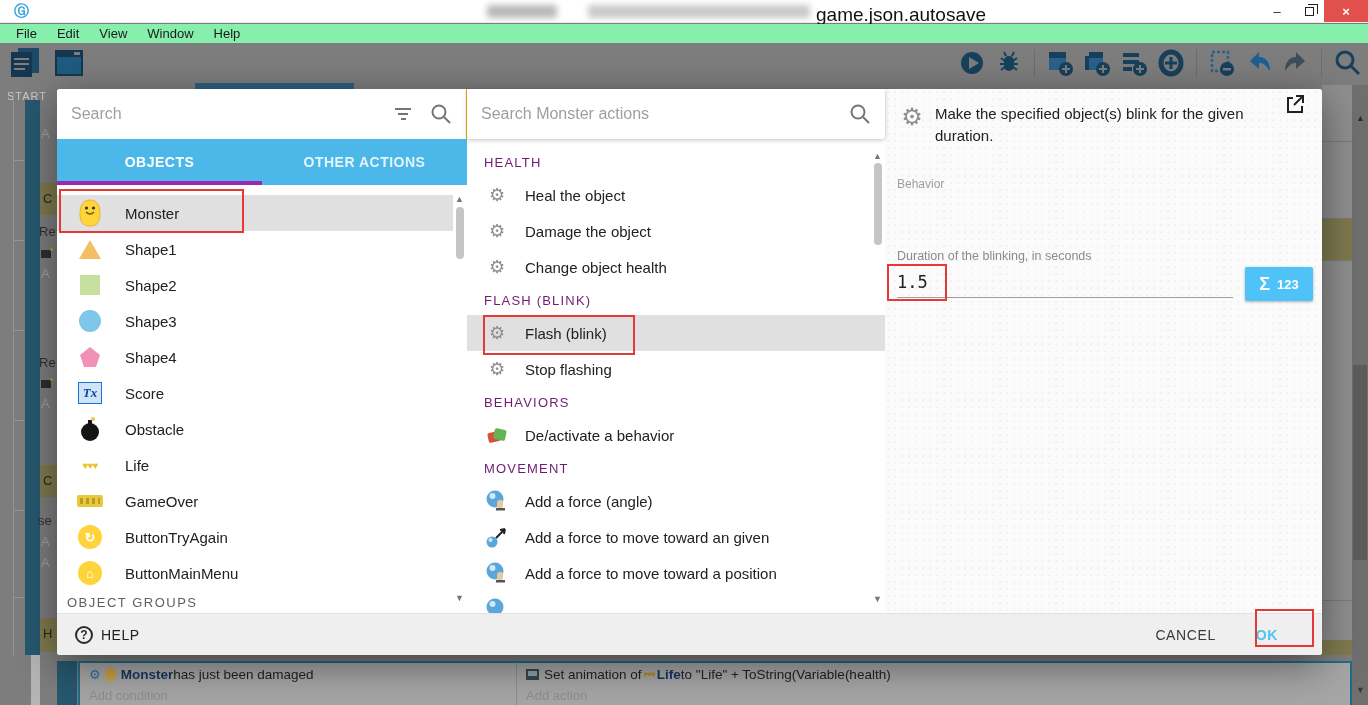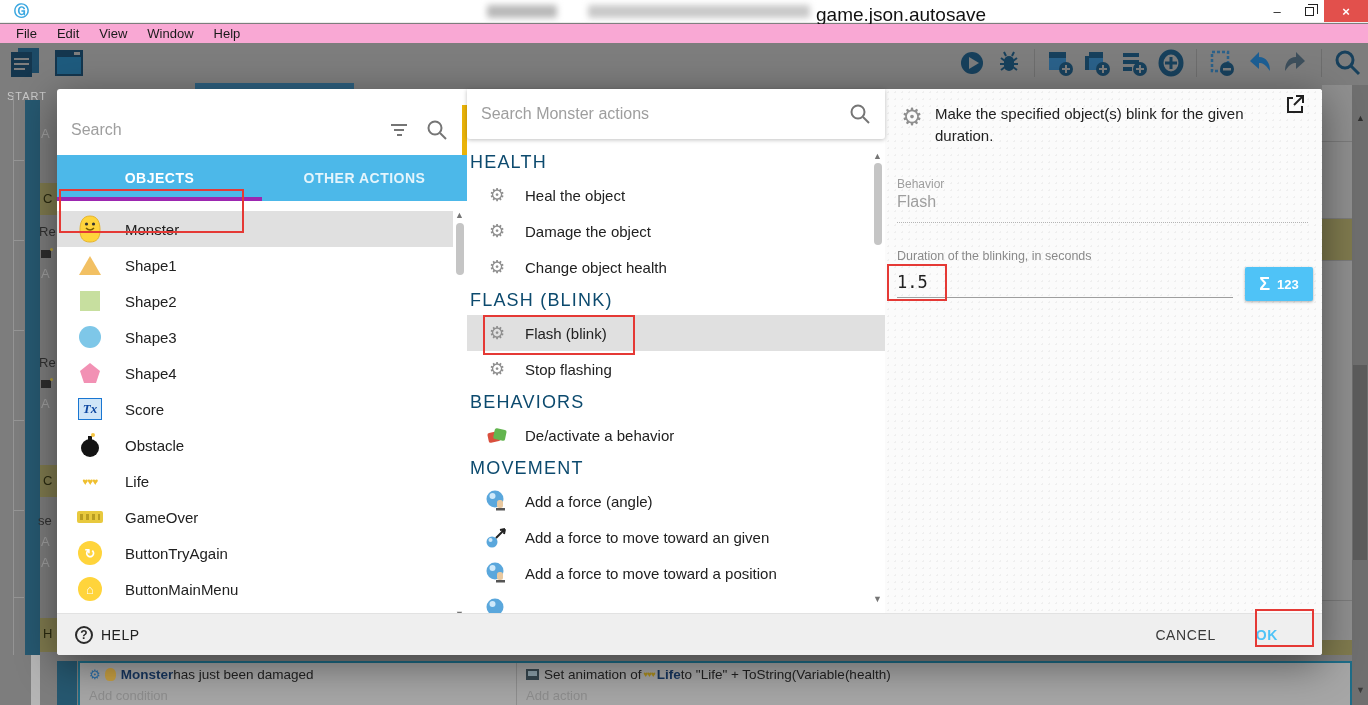--- a/index.html
+++ b/index.html
@@ -19,21 +19,21 @@
   .winbtn { position:absolute; top:0; height:22px; display:flex; align-items:center;
     justify-content:center; cursor:default; }
   .btn-min { right:76px; width:30px; color:#222; font-size:13px; }
   .btn-restore { right:44px; width:30px; }
   .restore-glyph { width:9px; height:9px; border:1px solid #222; position:relative; background:#fff; }
   .restore-glyph::before { content:""; position:absolute; left:2px; top:-4px; width:9px; height:9px;
     border:1px solid #222; border-bottom:none; border-left:none; }
   .btn-close { right:0; width:44px; background:#e2504c; color:#fff; font-size:13px; font-weight:bold; }
 
   
-  .menubar { position:absolute; top:24px; left:0; width:100%; height:19px; background:#f9a8d4;
+  .menubar { position:absolute; top:24px; left:0; width:100%; height:19px; background:#86efac;
     display:flex; align-items:center; padding-left:6px; z-index:30; }
   .menu-item { font-size:13px; color:#1a1a1a; padding:0 10px; }
 
   
   .toolbar { position:absolute; top:43px; left:0; width:100%; height:42px; background:#7d7d7d; z-index:1; }
   .tb-left { position:absolute; left:8px; top:3px; display:flex; gap:10px; }
   .tb-right { position:absolute; right:6px; top:5px; display:flex; gap:7px; align-items:center; }
   .tb-sep { width:1px; height:28px; background:#6d6d6d; margin:0 3px; }
 
   .tab-remnant { position:absolute; left:195px; top:83px; width:159px; height:6px; background:#2d5f7e; z-index:2; }
@@ -78,21 +78,21 @@
   .dialog { position:absolute; left:57px; top:89px; width:1265px; height:566px; background:#fff;
     border-radius:3px; box-shadow:0 10px 40px rgba(0,0,0,.45); z-index:10; }
   .dlg-cols { display:flex; height:524px; }
   .col-left { width:410px; display:flex; flex-direction:column; }
   .col-mid { width:418px; display:flex; flex-direction:column; }
   .col-right { flex:1; position:relative; background:#fbfbfb;
     background-image:radial-gradient(#efefef 1px, transparent 1px); background-size:7px 7px;
     border-radius:0 3px 0 0; }
 
   .search-bar { height:50px; display:flex; align-items:center; padding:0 14px; background:#fff; position:relative; }
-  .col-left .search-bar { border-right:5px solid #eab308; border-radius:3px 0 0 0;margin-top:16px; }
+  .col-left .search-bar { border-right:1px solid #eab308; border-radius:3px 0 0 0; }
   .col-mid .search-bar { box-shadow:0 1px 4px rgba(0,0,0,.25); border-radius:0 0 3px 3px; z-index:3; }
   .search-input { flex:1; border:none; outline:none; font-size:16px; color:#333; background:transparent;
     font-family:"Liberation Sans", sans-serif; }
   .search-input::placeholder { color:#9e9e9e; }
   .filter-icon { width:18px; margin-right:18px; display:flex; flex-direction:column; gap:3px; align-items:center; }
   .filter-icon span { height:2px; background:#757575; display:block; }
   .f1{width:16px;} .f2{width:10px;} .f3{width:5px;}
 
   .tabs { height:46px; background:#4cb8e9; display:flex; position:relative; }
   .tab { flex:1; display:flex; align-items:center; justify-content:center; font-size:14px;
@@ -102,22 +102,22 @@
 
   .obj-list { flex:1; overflow:hidden; position:relative; padding-top:10px; }
   .obj-row { height:36px; display:flex; align-items:center; padding-left:20px; width:396px; cursor:pointer; }
   .obj-row.selected { background:#e0e0e0; }
   .obj-icon { width:26px; height:30px; display:flex; align-items:center; justify-content:center; }
   .obj-label { margin-left:22px; font-size:15px; color:#212121; }
   .group-header { height:22px; display:flex; align-items:center; padding-left:10px; font-size:13px;
     color:#5f5f5f; letter-spacing:1.5px; }
 
   .act-list { flex:1; overflow:hidden; position:relative; padding-top:8px; }
-  .act-header { height:30px; display:flex; align-items:center; padding-left:3px; font-size:18px;
-    color:#0c4a6e; letter-spacing:1.2px; }
+  .act-header { height:30px; display:flex; align-items:center; padding-left:17px; font-size:13px;
+    color:#701a75; letter-spacing:1.2px; }
   .act-row { height:36px; display:flex; align-items:center; padding-left:18px; cursor:pointer; }
   .act-row.selected { background:#e0e0e0; }
   .act-icon { width:24px; height:24px; display:flex; align-items:center; justify-content:center; }
   .act-label { margin-left:16px; font-size:15px; color:#212121; }
   .gear-glyph { font-size:18px; color:#8f8f8f; }
 
   
   .mini-scroll-arrow { position:absolute; font-size:9px; color:#757575; }
   .mini-thumb { position:absolute; width:8px; background:#c5c5c5; border-radius:4px; }
 
@@ -544,21 +544,20 @@
         <div class="desc-row">
           <span class="detail-gear">⚙</span>
           <div class="desc-text">Make the specified object(s) blink for the given duration.</div>
         </div>
         <svg class="ext-link" width="22" height="22">
             <path d="M9 5 H4 V19 H18 V13" fill="none" stroke="#212121" stroke-width="2"></path>
             <path d="M12 3 H19 V10" fill="none" stroke="#212121" stroke-width="2"></path>
             <line x1="19" y1="3" x2="10" y2="12" stroke="#212121" stroke-width="2"></line>
           </svg>
         <span class="field-label" style="top:88px;">Behavior</span>
-        <div class="behavior-value">Flash</div>
         <span class="field-label duration-label">Duration of the blinking, in seconds</span>
         <input class="duration-input" type="text" value="1.5" style="">
         <button class="expr-btn">
           <span class="sigma">Σ</span>
           <span class="expr-123">123</span>
         </button>
       </div>
     </div>
 
     <div class="dlg-footer">

